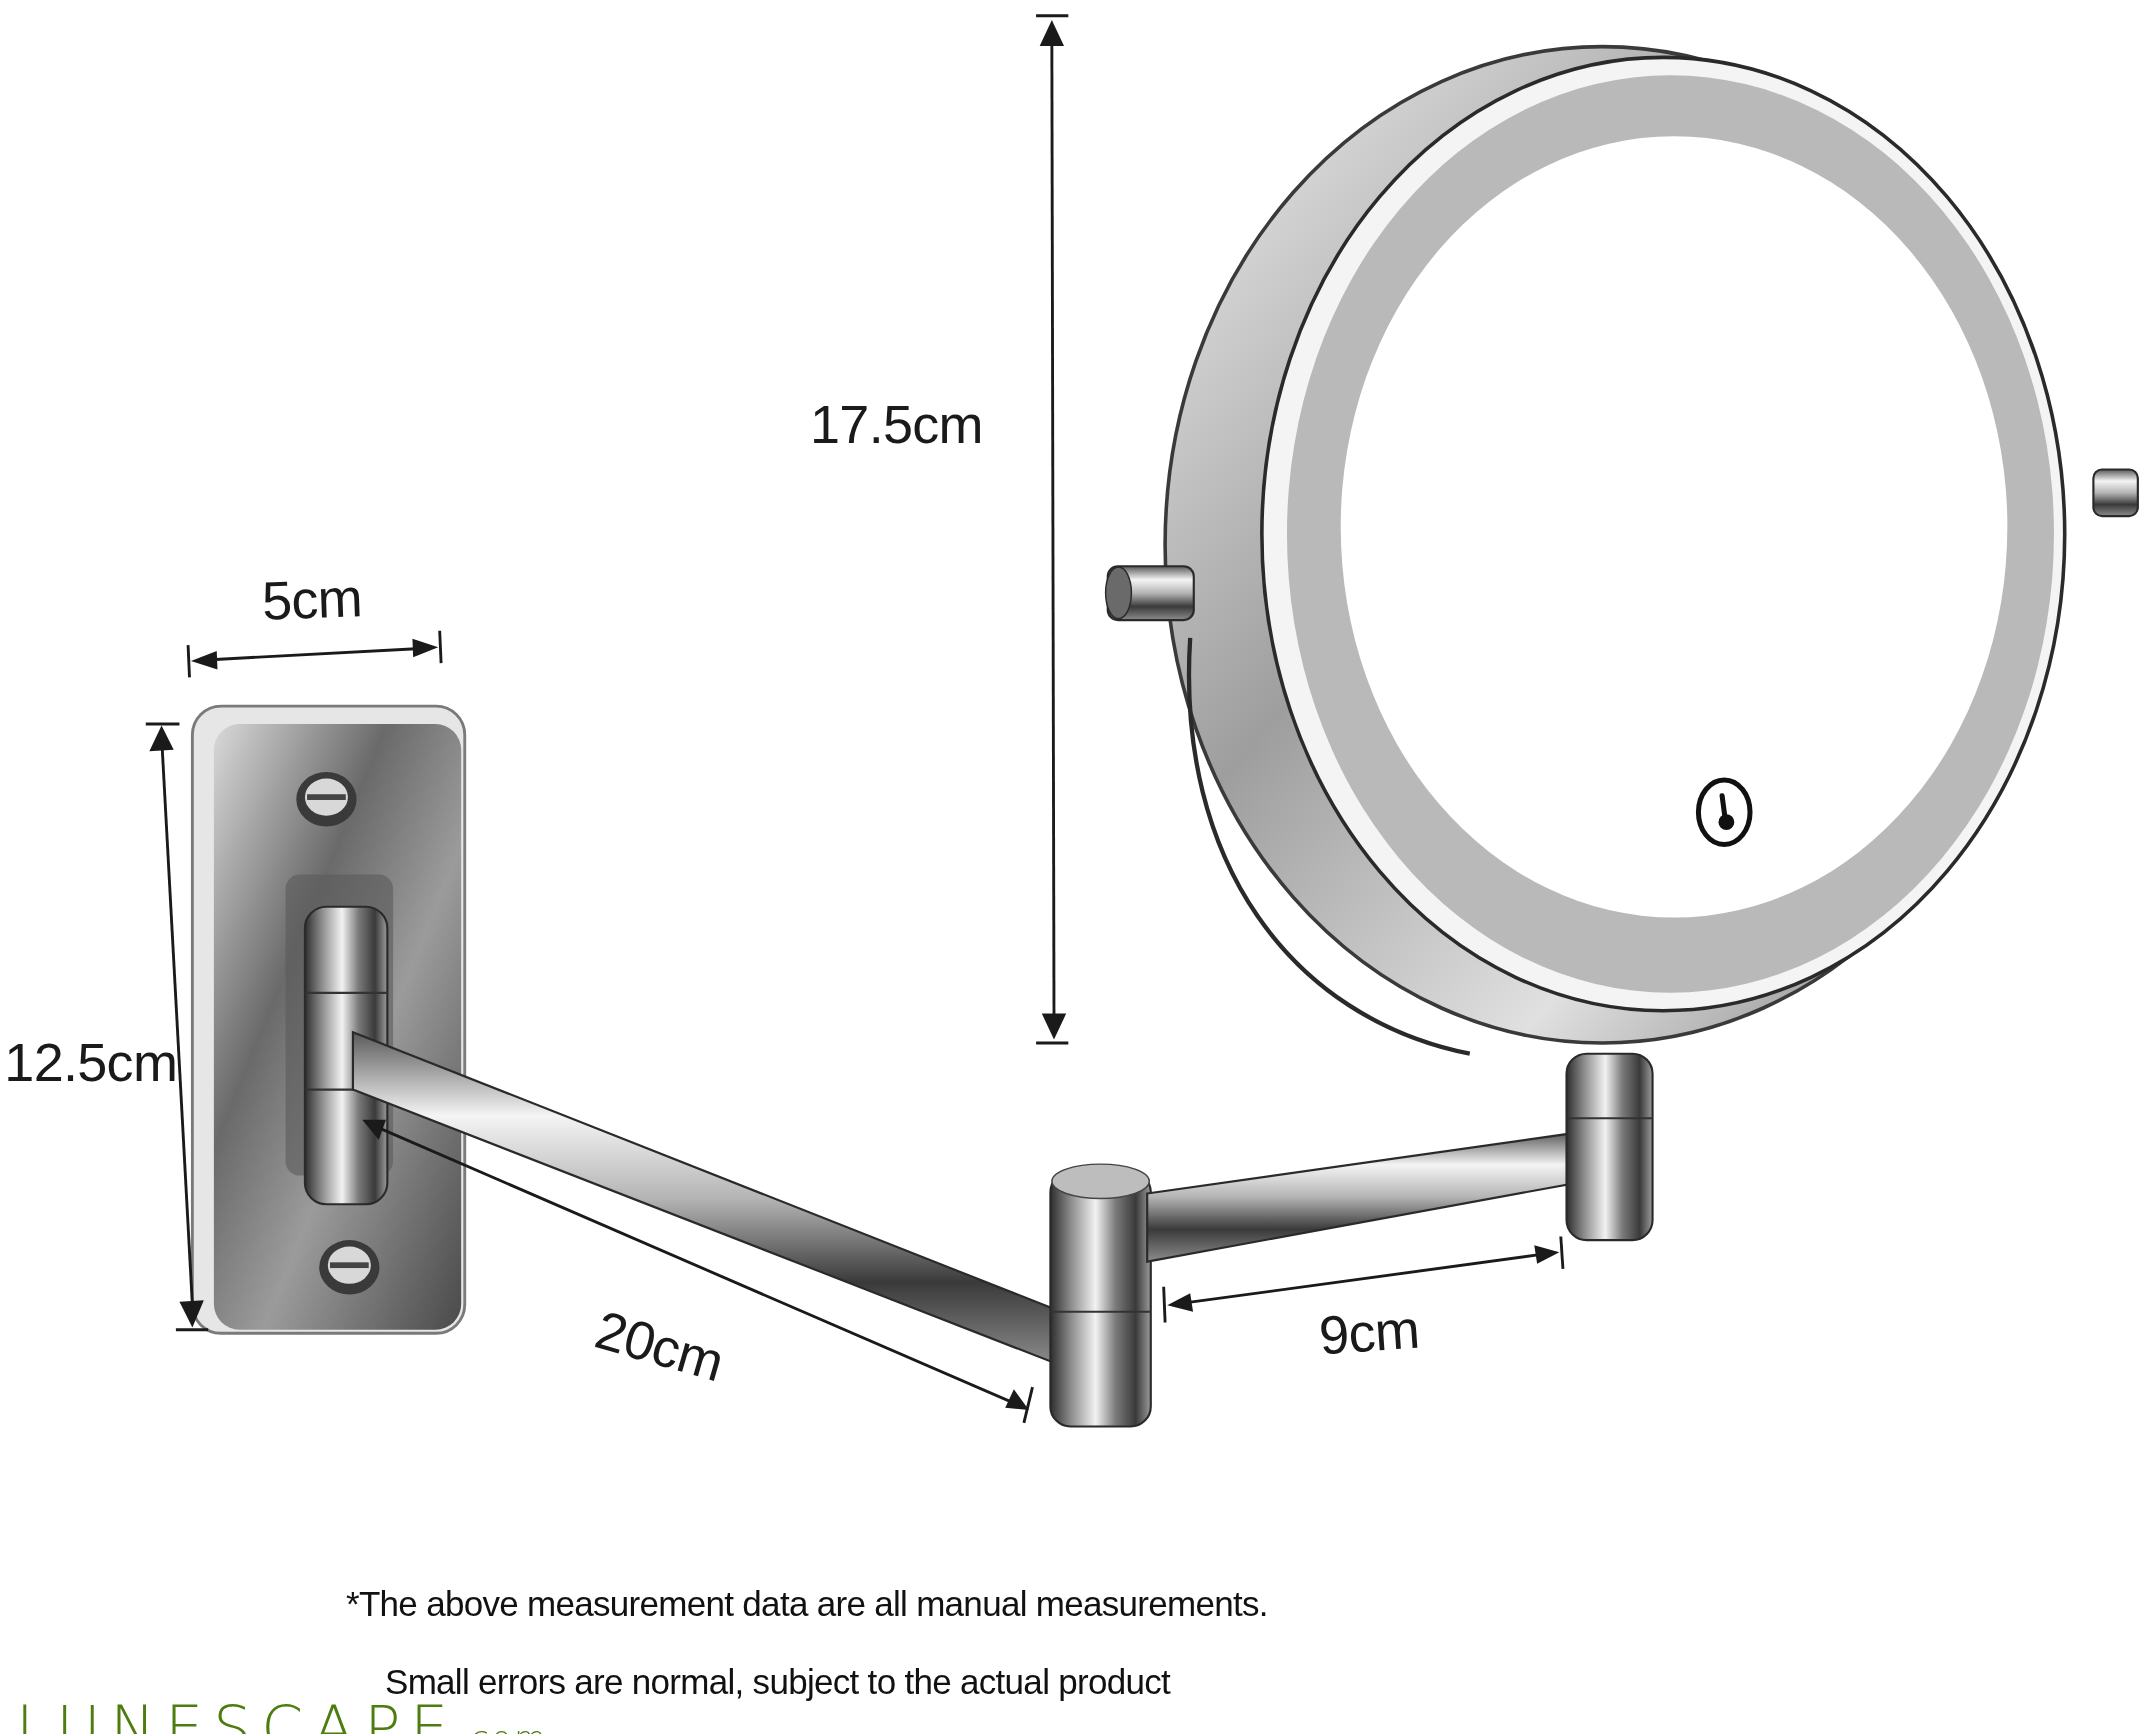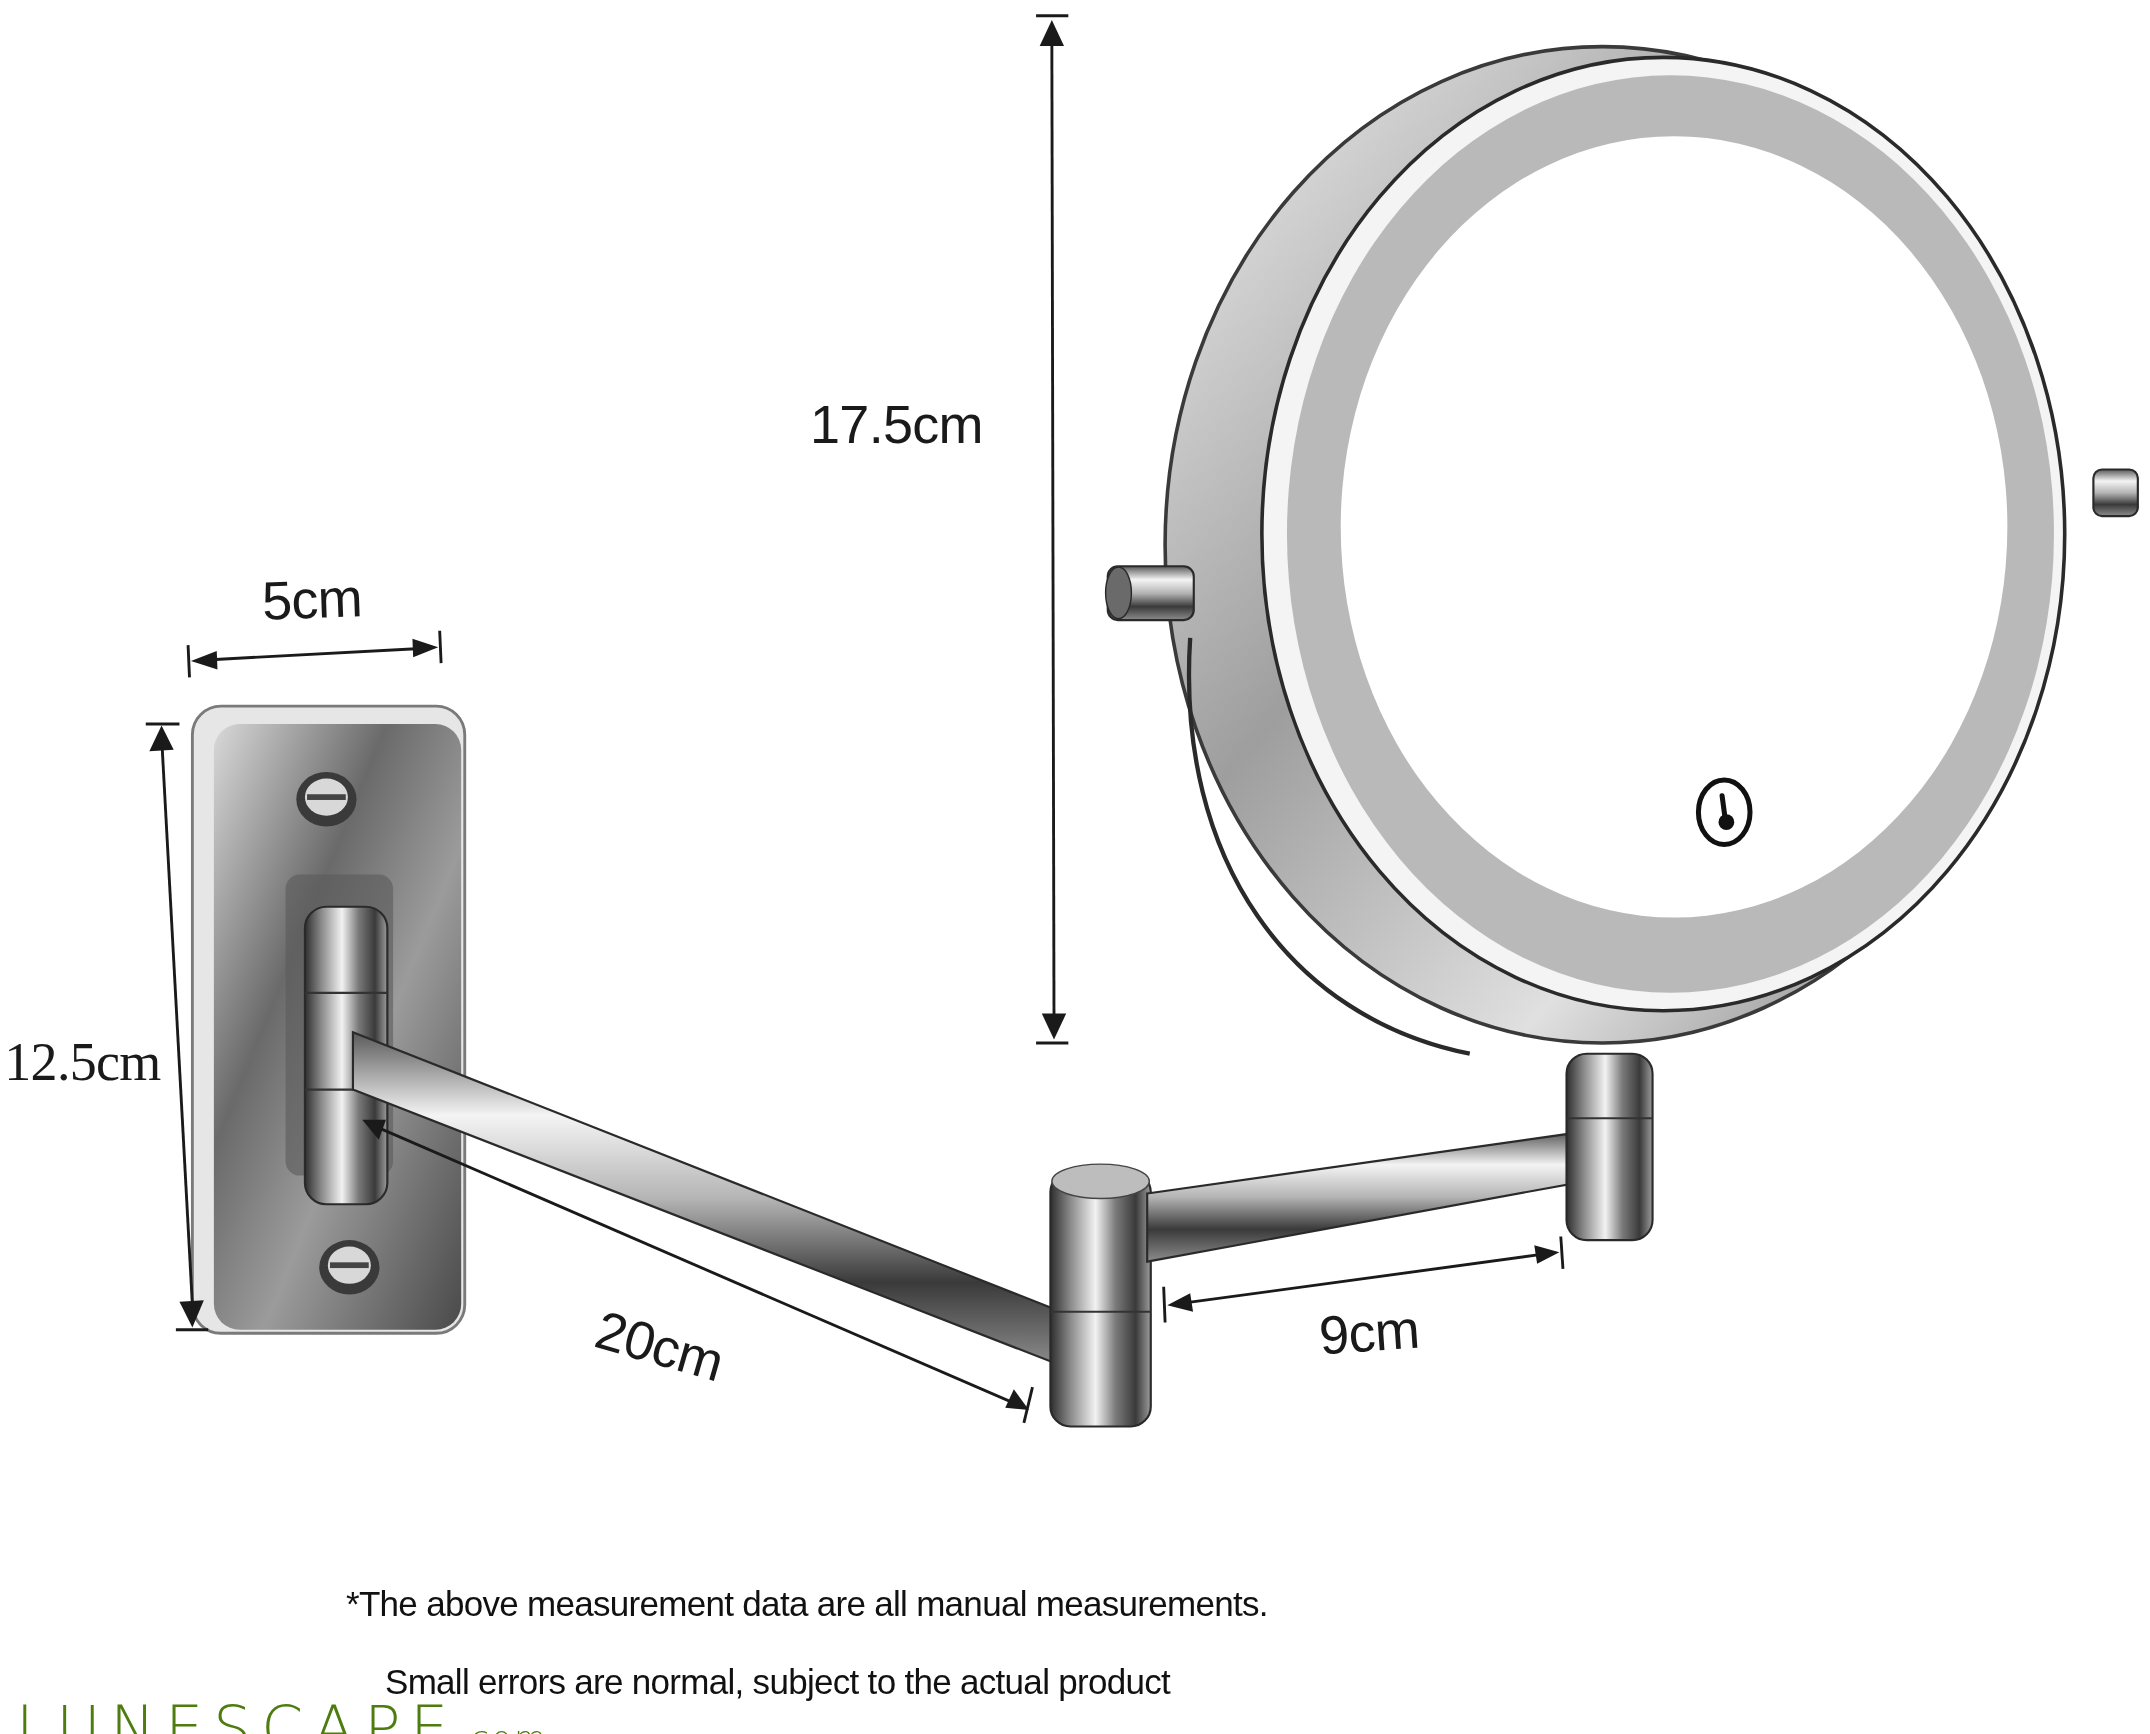--- a/index.html
+++ b/index.html
@@ -135,21 +135,21 @@
       <line x1="1623" y1="1795" x2="1625" y2="1845" stroke="#1a1a1a" stroke-width="4"></line>
       <line x1="2177" y1="1725" x2="2180" y2="1770" stroke="#1a1a1a" stroke-width="4"></line>
       <line x1="1650" y1="1818" x2="2150" y2="1750" stroke="#1a1a1a" stroke-width="4"></line>
       <path d="M1628,1821 L1660,1804 L1664,1830 Z" fill="#1a1a1a"></path>
       <path d="M2175,1747 L2140,1737 L2144,1763 Z" fill="#1a1a1a"></path>
     </g>
   </svg>
 
   <div class="dim-label" style="left:810px; top:393px;">17.5cm</div>
   <div class="dim-label" style="left:262px; top:568px; transform:rotate(-2deg);">5cm</div>
-  <div class="dim-label" style="left:4.3px; top:1031px;font-family:Liberation Serif, serif;">12.5cm</div>
+  <div class="dim-label" style="left:4.3px; top:1031px;">12.5cm</div>
   <div class="dim-label" style="left:606px; top:1298px; transform:rotate(16deg); transform-origin:left top;">20cm</div>
   <div class="dim-label" style="left:1319px; top:1301px; transform:rotate(-4deg);">9cm</div>
 
   <div class="note" style="left:346px; top:1584px;">*The above measurement data are all manual measurements.</div>
   <div class="note" style="left:346px; top:1662px;margin-left:39px;">Small errors are normal, subject to the actual product</div>
 
   <div class="watermark">
     <span>LUNESCAPE</span><span class="dotcom">.com</span>
   </div>
 </div>

